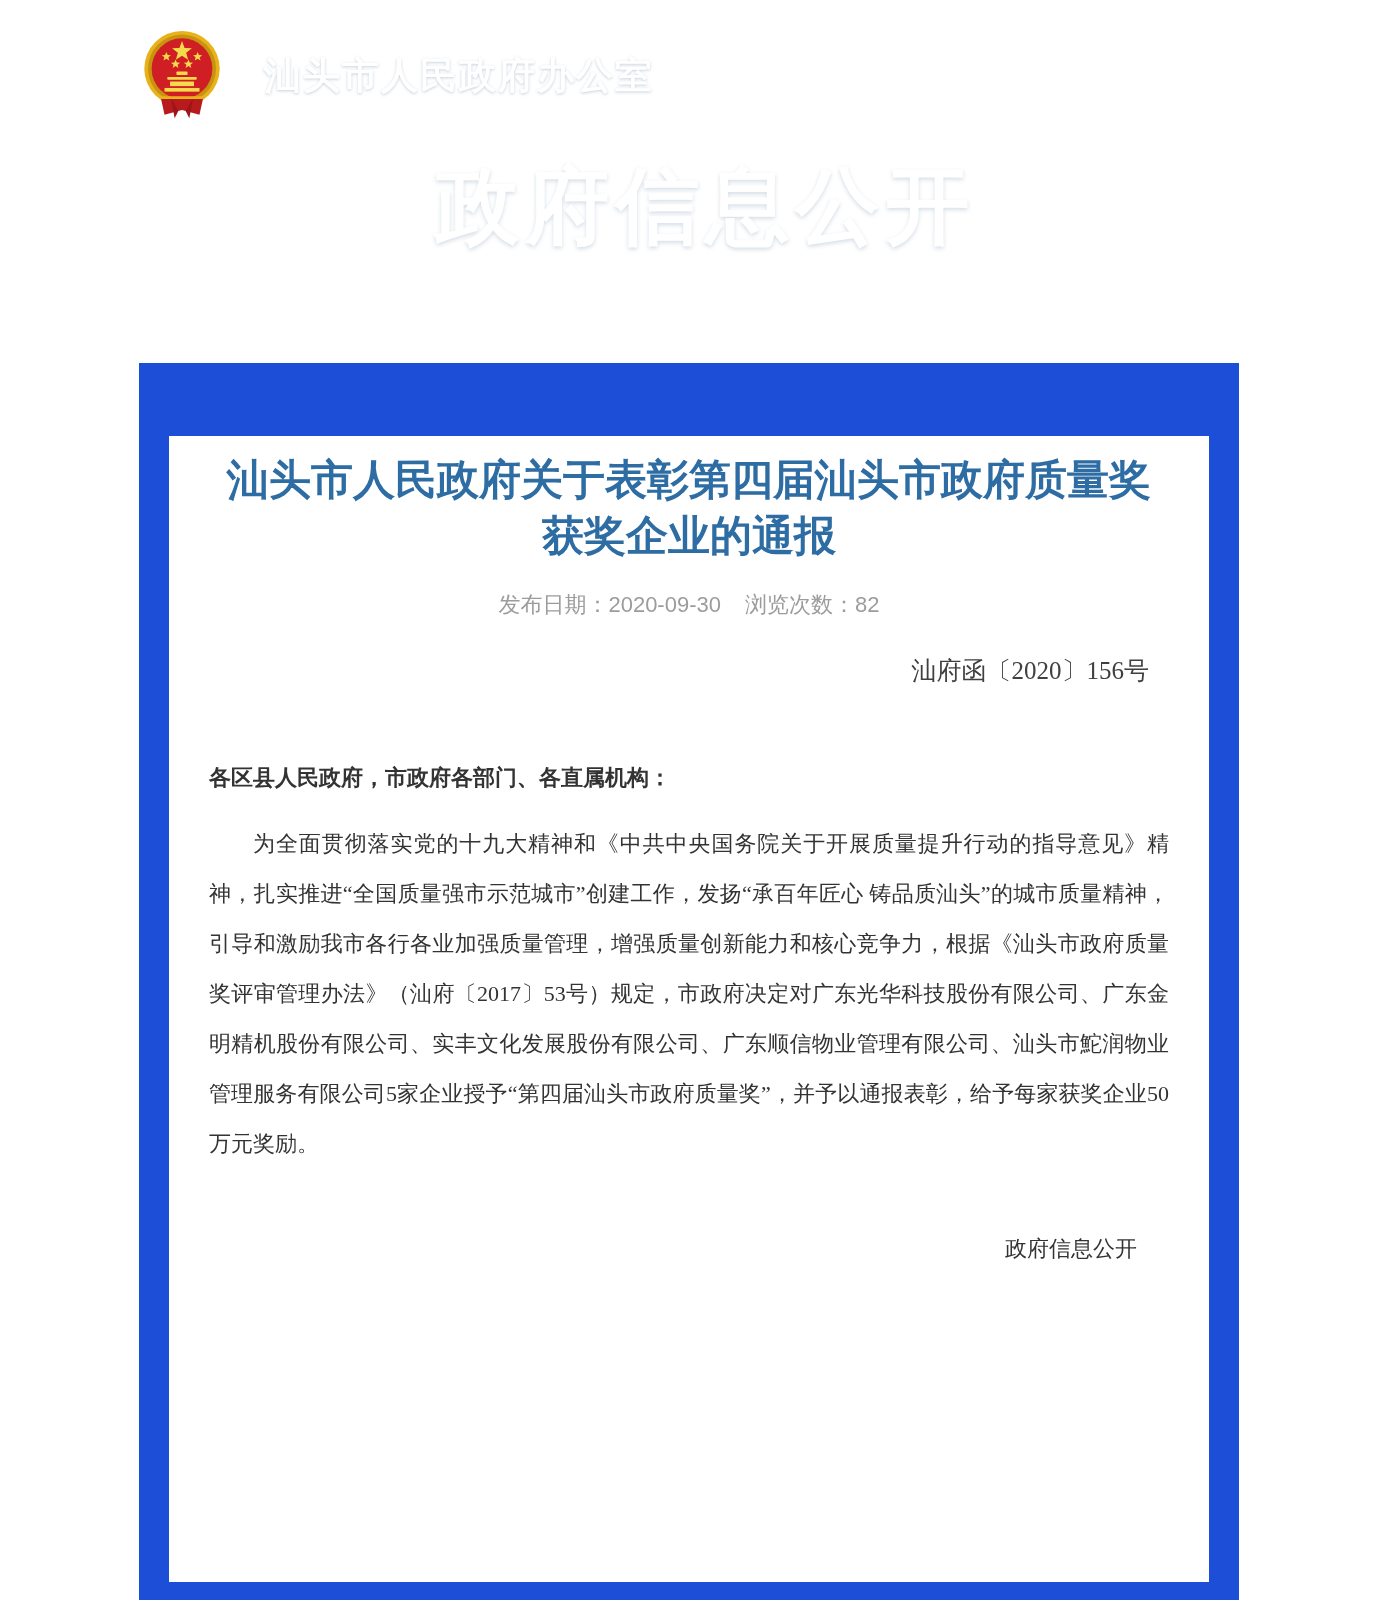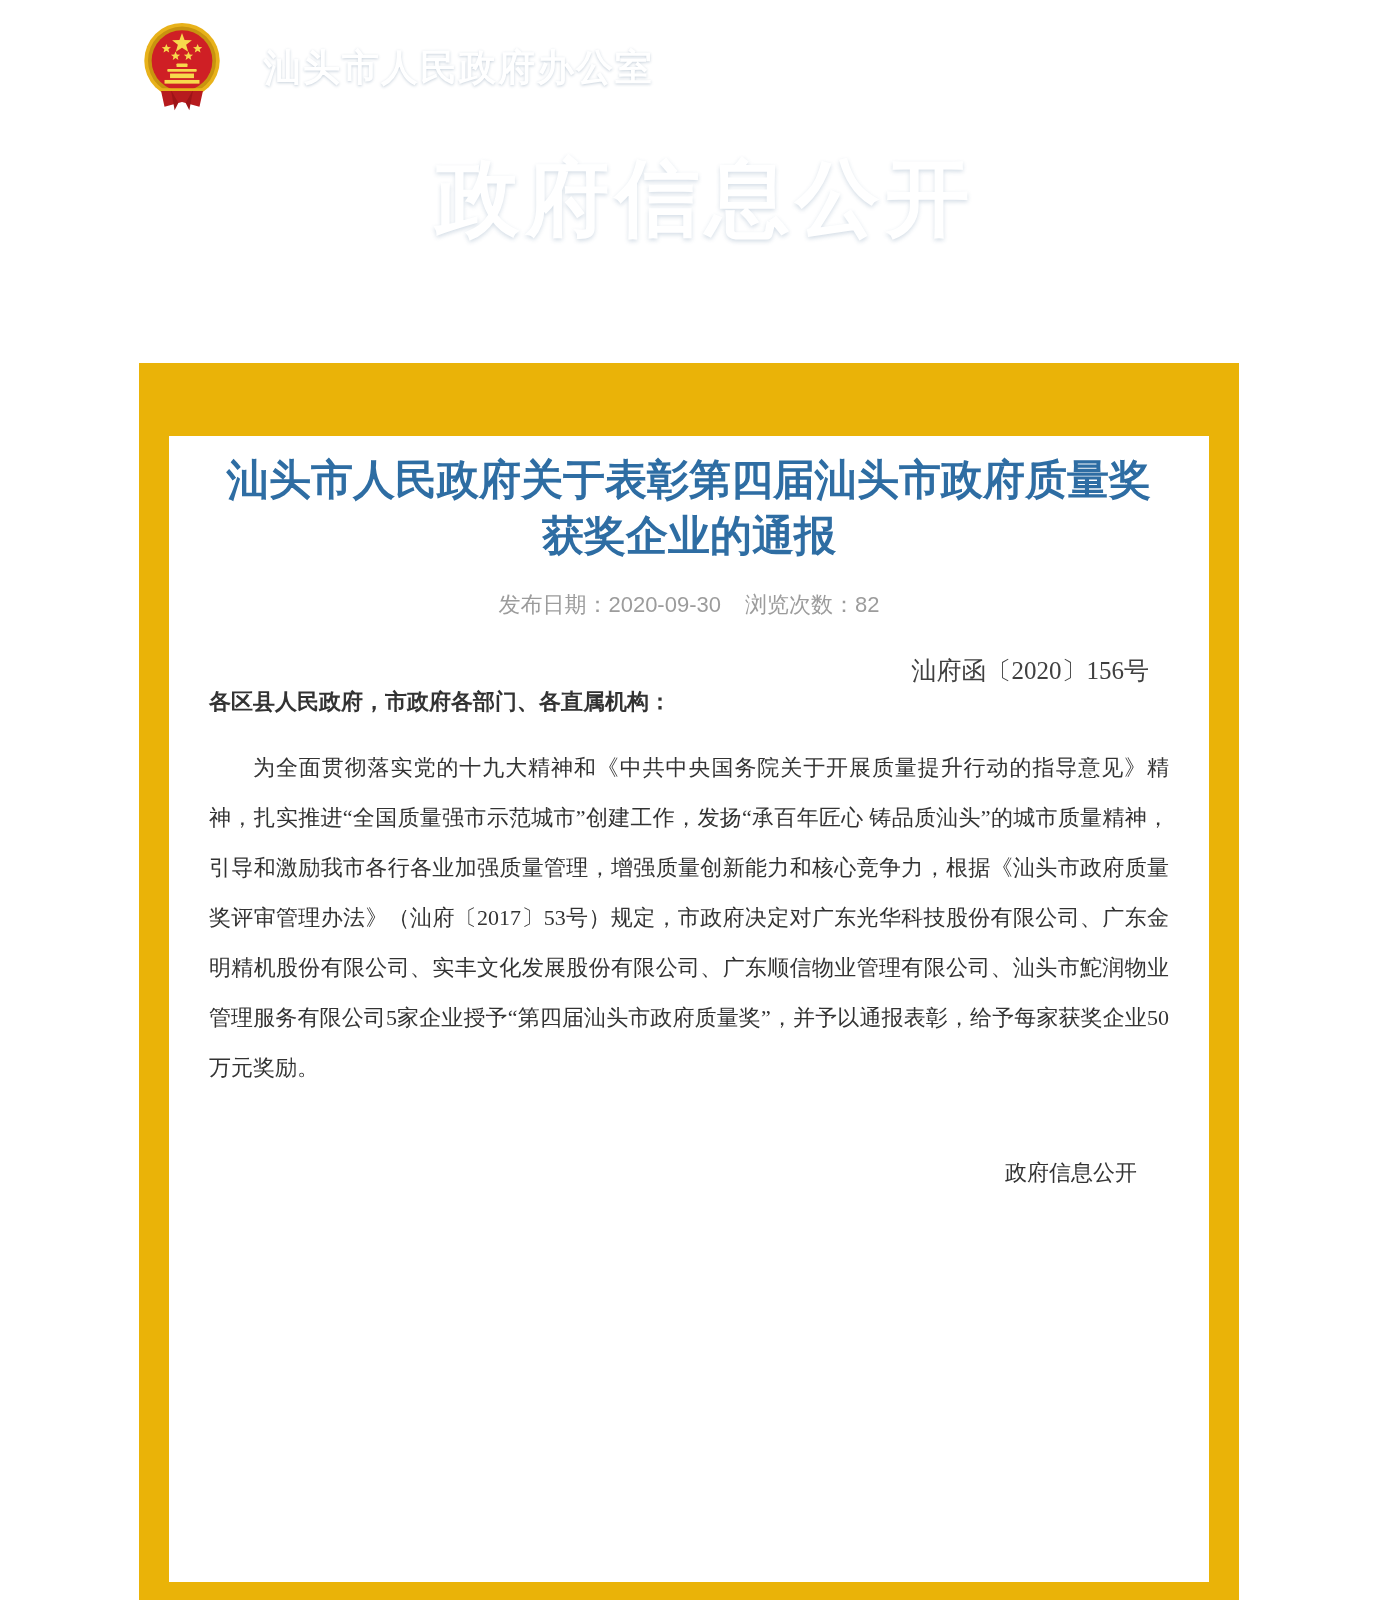--- a/index.html
+++ b/index.html
@@ -4,21 +4,21 @@
 <style>
   html,body{margin:0;padding:0;}
   body{
     width:1379px;height:1600px;position:relative;
     background:#ffffff;
     font-family:"Liberation Sans", sans-serif;
     overflow:hidden;
   }
   
   .header{
-    position:absolute;top:0;left:0;width:1379px;height:363px;
+    position:absolute;top:8px;left:0;width:1379px;height:363px;
     background:linear-gradient(180deg,#4a8dc5 0%,#559300%,#4a8dc5 10%,#619dca 32%,#86aed3 52%,#b3cce3 72%,#dde9f3 88%,#fbfdfe 100%);
     overflow:hidden;
   }
   .deco-flower{position:absolute;top:0;right:0;opacity:.8;}
   .header-bar{
     position:absolute;top:20px;left:136px;
     display:flex;align-items:center;
   }
   .emblem{width:92px;height:96px;flex:0 0 auto;}
   .site-name{
@@ -35,21 +35,21 @@
     white-space:nowrap;
     padding-left:16px;
   }
   .title-underline{
     position:absolute;top:287px;left:588px;width:462px;height:2px;
     background:rgba(255,255,255,.92);
   }
   
   .main-panel{
     position:absolute;top:363px;left:139px;width:1100px;height:1237px;
-    background:#eab308;
+    background:#1d4ed8;
   }
   .card{
     position:absolute;top:73px;left:30px;width:1040px;height:1146px;
     background:#ffffff;box-sizing:border-box;
     padding:16px 40px 0 40px;
   }
   .article-title{
     color:#2e6da3;font-size:42px;line-height:56px;font-weight:bold;
     text-align:center;margin:0;
   }
@@ -58,20 +58,21 @@
     color:#9c9c9c;font-size:22px;
   }
   .meta .meta-item{display:inline-block;}
   .meta .meta-item + .meta-item{margin-left:18px;}
   .doc-number{
     margin-top:34px;text-align:right;padding-right:20px;
     color:#404040;font-size:25px;
     font-family:"Liberation Serif", serif;
   }
   .salutation{
+    margin-top:76px;
     color:#333333;font-size:22px;font-weight:bold;
     font-family:"Liberation Serif", serif;
   }
   .body-text p{
     margin:26px 0 0 0;
     color:#333333;font-size:22px;line-height:50px;
     text-align:justify;text-indent:2em;
     font-family:"Liberation Serif", serif;
   }
   .signature{

